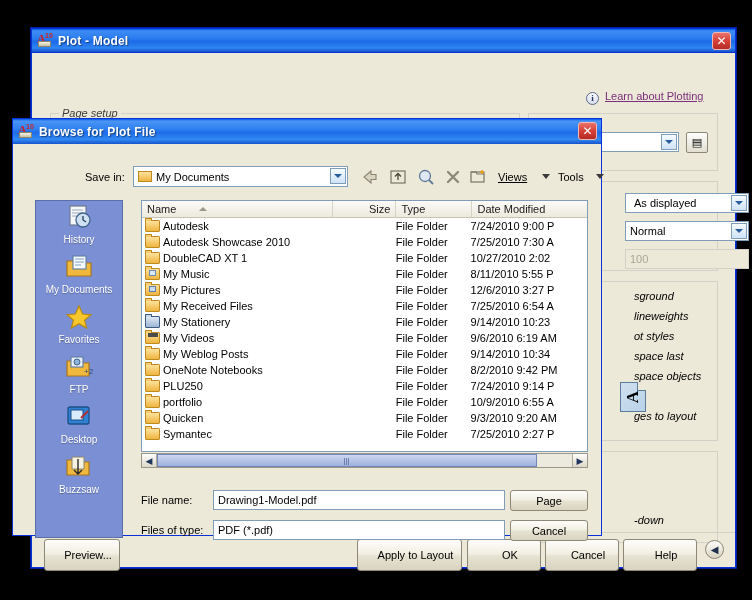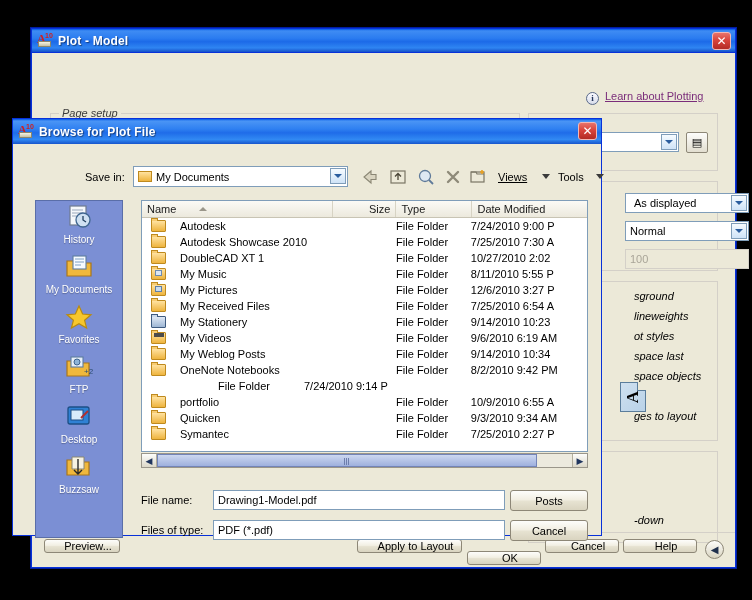--- a/index.html
+++ b/index.html
@@ -79,21 +79,21 @@
     border:1px solid #7f9db9;box-sizing:border-box;
     display:flex;align-items:center;justify-content:center;
   }
   .combo .arrow i{
     display:block;width:0;height:0;border-left:4px solid transparent;
     border-right:4px solid transparent;border-top:4px solid #2a5d9e;
   }
   .combo.disabled{background:#ece9d8;border:1px solid #d4d0c8;color:#a9a598;}
 
   .btn{
-    position:absolute;height:14px;box-sizing:border-box;
+    position:absolute;height:32px;box-sizing:border-box;
     background:linear-gradient(to bottom,#fdfdfb 0%,#f2efe3 45%,#e6e2d1 55%,#d9d4c0 100%);
     border:1px solid #8d8777;border-radius:3px;
     font-size:11px;color:#000;display:flex;align-items:center;justify-content:center;
     cursor:pointer;
     padding-left:12px;
   }
 
   .chk-lbl{position:absolute;font-size:11px;font-style:italic;}
 
   
@@ -197,21 +197,21 @@
   .fl-head .c-size{width:71px;justify-content:flex-end;padding-right:5px;}
   .fl-head .c-type{width:86px;}
   .fl-head .c-date{width:130px;border-right:none;}
   .sort-asc{
     position:absolute;left:57px;top:6px;width:0;height:0;
     border-left:4px solid transparent;border-right:4px solid transparent;
     border-bottom:4px solid #9a968a;
   }
   .fl-rows{position:absolute;left:0;top:17px;right:0;bottom:0;overflow:hidden;}
   .fl-row{height:16px;display:flex;align-items:center;font-size:11px;color:#000;cursor:pointer;}
-  .fl-row .c-name{width:217px;display:flex;align-items:center;padding-left:9px;box-sizing:border-box;gap:11px;}
+  .fl-row .c-name{width:217px;display:flex;align-items:center;padding-left:3px;box-sizing:border-box;}
   .fl-row .c-size{width:71px;}
   .fl-row .c-type{width:86px;padding-left:5px;box-sizing:border-box;}
   .fl-row .c-date{width:140px;padding-left:5px;box-sizing:border-box;white-space:nowrap;overflow:hidden;}
   .mini-folder{
     position:relative;width:15px;height:12px;margin-right:3px;flex:0 0 auto;
     background:linear-gradient(to bottom,#ffe2a0,#eeb43e);
     border:1px solid #bf8a1e;border-radius:0 1px 1px 1px;box-sizing:border-box;
   }
   .mini-folder:before{
     content:"";position:absolute;left:-1px;top:-3px;width:7px;height:3px;
@@ -339,21 +339,21 @@
         <span class="chk-lbl" style="left:105px;top:62px;text-align:right;">-down</span>
       </div>
 
       <div class="plot-footer">
         <div class="btn" style="left:12px;top:6px;width:76px;">
             <span>Preview...</span>
           </div>
         <div class="btn" style="left:325px;top:6px;width:105px;">
             <span>Apply to Layout</span>
           </div>
-        <div class="btn" style="left:435px;top:6px;width:74px;margin-top:12px;">
+        <div class="btn" style="left:435px;top:6px;width:74px;">
             <span>OK</span>
           </div>
         <div class="btn" style="left:513px;top:6px;width:74px;">
             <span>Cancel</span>
           </div>
         <div class="btn" style="left:591px;top:6px;width:74px;">
             <span>Help</span>
           </div>
         <div class="less-btn" style="left:673px;top:7px;">◀</div>
       </div>
@@ -591,41 +591,45 @@
             <div class="fl-row">
               <div class="c-name">
                 <span class="mini-folder"></span>
                 <span>OneNote Notebooks</span>
               </div>
               <div class="c-size"></div>
               <div class="c-type">File Folder</div>
               <div class="c-date">8/2/2010 9:42 PM</div>
             </div>
             <div class="fl-row">
+              <div class="c-name">
+                <span class="mini-folder"></span>
+                <span>PLU250</span>
+              </div>
               <div class="c-size"></div>
               <div class="c-type">File Folder</div>
               <div class="c-date">7/24/2010 9:14 P</div>
             </div>
             <div class="fl-row">
               <div class="c-name">
                 <span class="mini-folder"></span>
                 <span>portfolio</span>
               </div>
               <div class="c-size"></div>
               <div class="c-type">File Folder</div>
               <div class="c-date">10/9/2010 6:55 A</div>
             </div>
             <div class="fl-row">
               <div class="c-name">
                 <span class="mini-folder"></span>
                 <span>Quicken</span>
               </div>
               <div class="c-size"></div>
               <div class="c-type">File Folder</div>
-              <div class="c-date">9/3/2010 9:34 AM</div>
+              <div class="c-date">9/3/2010 9:20 AM</div>
             </div>
             <div class="fl-row">
               <div class="c-name">
                 <span class="mini-folder"></span>
                 <span>Symantec</span>
               </div>
               <div class="c-size"></div>
               <div class="c-type">File Folder</div>
               <div class="c-date">7/25/2010 2:27 P</div>
             </div>
@@ -640,21 +644,21 @@
         <div class="hs-btn right">▶</div>
       </div>
 
       <div class="fname-row">
         <span class="f-label">File name:</span>
         <div class="f-combo">
           <span>Drawing1-Model.pdf</span>
           <span class="arrow"><i></i></span>
         </div>
         <div class="f-btn">
-            <span>Posts</span>
+            <span>Page</span>
           </div>
       </div>
 
       <div class="ftype-row">
         <span class="f-label">Files of type:</span>
         <div class="f-combo">
           <span>PDF (*.pdf)</span>
           <span class="arrow"><i></i></span>
         </div>
         <div class="f-btn">

